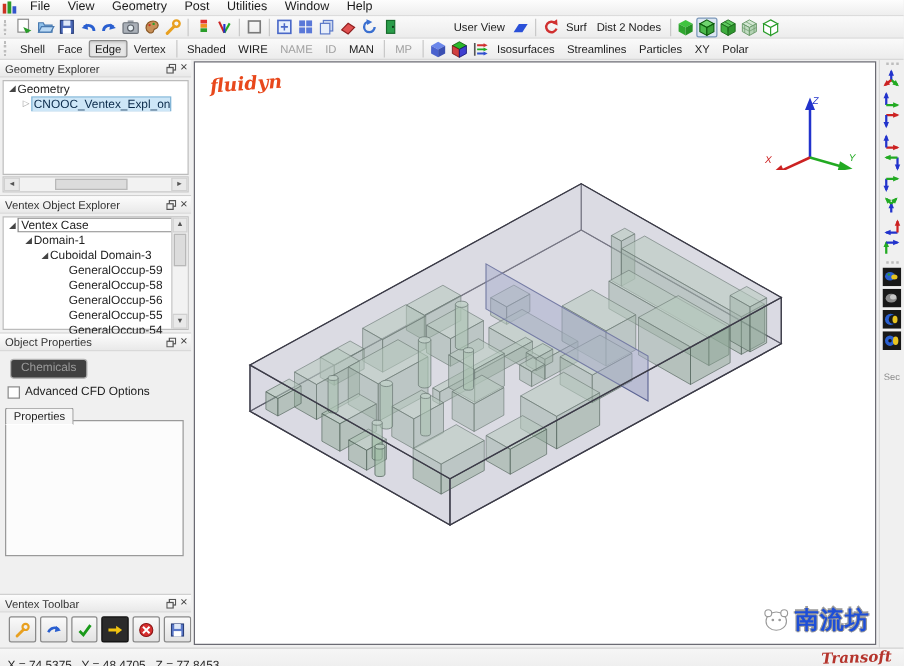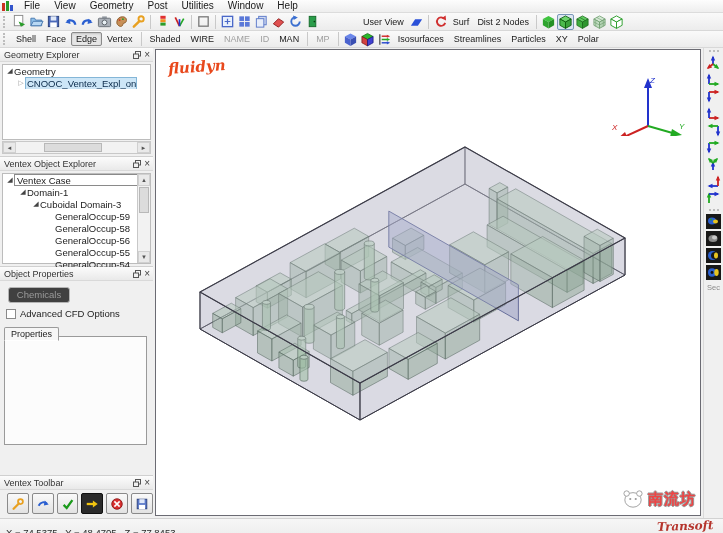--- a/index.html
+++ b/index.html
@@ -84,31 +84,31 @@
     background:#f0f0f0; padding:1px 2px 2px 2px; }
   .viewport { position:relative; width:546px; height:467px; background:#ffffff;
     border:1px solid #6b6b73; overflow:visible; }
   .fluidyn { position:absolute; left:12px; top:8px; font-family:"DejaVu Serif", serif;
     font-style:italic; font-weight:bold; font-size:15px; color:#e8481c;
     transform:rotate(-4deg); letter-spacing:0; }
   .triad { position:absolute; right:14px; top:24px; width:76px; height:62px; }
   .watermark { position:absolute; right:4px; bottom:6px; display:flex; align-items:center;
     gap:4px; z-index:5; }
   .wm-logo { width:22px; height:20px; }
-  .wm-text { font-size:15px; font-weight:bold; color:#ef4444; letter-spacing:1px;
+  .wm-text { font-size:19px; font-weight:bold; color:#1d4ed8; letter-spacing:1px;
     text-shadow:-1px 0 #9a9a9a, 1px 0 #9a9a9a, 0 -1px #9a9a9a, 0 1px #9a9a9a; }
 
   
   .righttb { position:absolute; right:0; top:48px; width:20px; height:470px;
     background:#f0f0f0; border-left:1px solid #dadada; display:flex; flex-direction:column;
     align-items:center; }
   .rt-grip { width:10px; border-top:2px dotted #bdbdbd; margin:2px 0 2px 0; }
   .rt-btn { width:17px; height:16px; display:flex; align-items:center; justify-content:center;
     margin-bottom:1px; border:1px solid transparent; border-radius:2px; }
-  .rt-sec { font-size:7.5px; color:#8a8a8a; margin-top:2px; }
+  .rt-sec { font-size:7.5px; color:#8a8a8a; margin-top:16px; }
 
   
   .statusbar { position:absolute; left:0; top:518px; width:723px; height:27px;
     background:linear-gradient(#f6f6f6,#e9e9e9); border-top:1px solid #d2d2d2;
     font-size:9.5px; color:#2a2a2a; display:flex; align-items:center; padding-left:6px; }
   .transoft { position:absolute; right:10px; top:0px; font-family:"DejaVu Serif", serif;
     font-style:italic; font-weight:bold; font-size:12px; color:#b5342c;
     transform:rotate(-2deg); }
 </style>
 </head>

